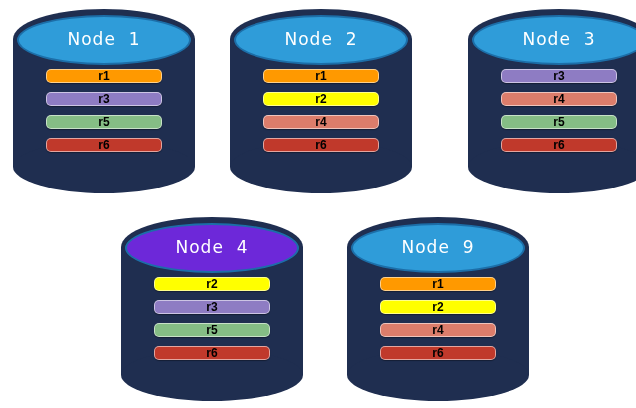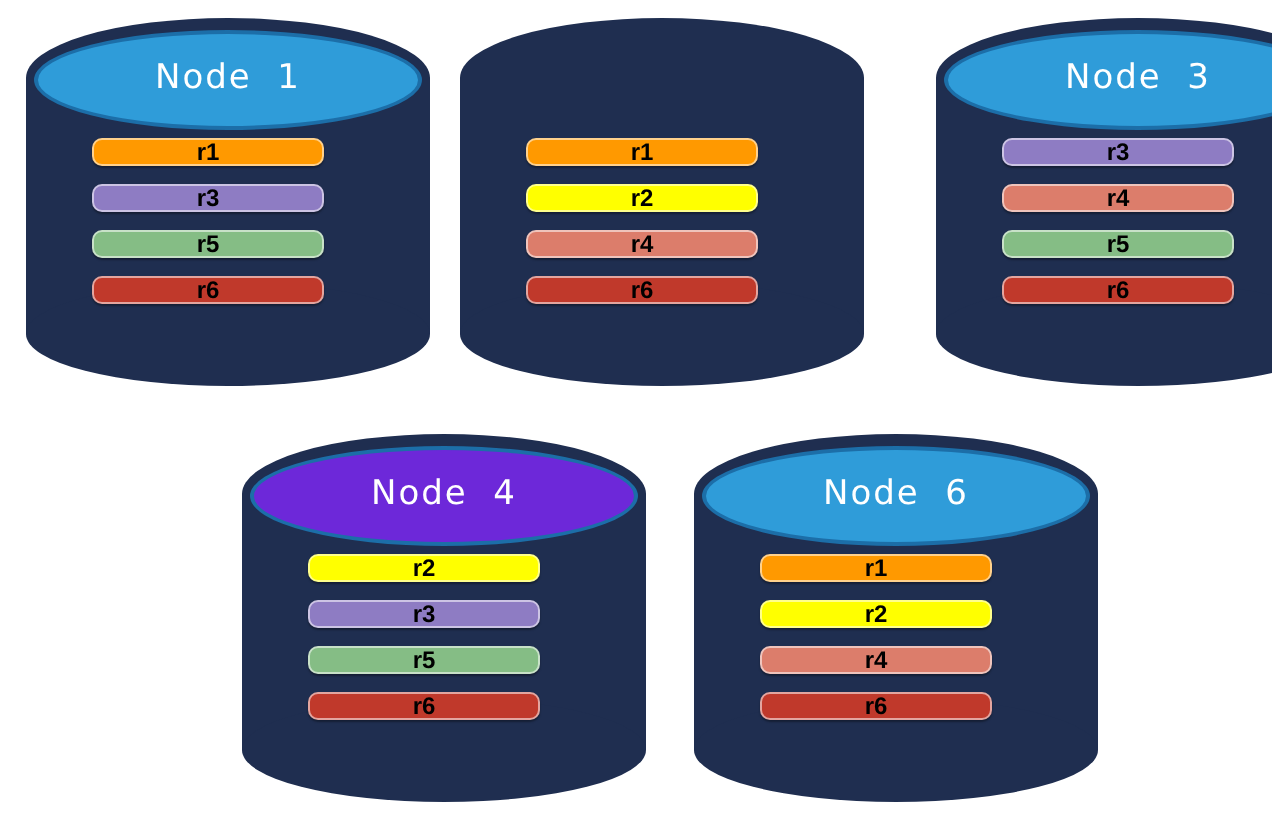--- a/index.html
+++ b/index.html
@@ -5,21 +5,21 @@
   html,body { margin:0; padding:0; }
   body {
     width:636px; height:408px;
     background:#ffffff;
     font-family:"Liberation Sans", sans-serif;
     position:relative;
     overflow:hidden;
   }
   .canvas { position:absolute; inset:0; }
 
-  .node { position:absolute; width:182px; height:184px;padding-left:20px; }
+  .node { position:absolute; width:182px; height:184px; }
 
   
   .cyl-top-back {
     position:absolute; left:0; right:0; top:0; height:60px;
     border-radius:50%;
   }
   
   .cyl-body {
     position:absolute; left:0; right:0; top:30px; bottom:26px;
   }
@@ -90,20 +90,23 @@
       <div class="bar" style="background-color: rgb(192, 57, 43);">
           <span>r6</span>
         </div>
     </div>
   </div>
 
   <div class="node" style="left:230px; top:9px;">
     <div class="cyl-top-back" style="background-color: rgb(31, 46, 80);"></div>
     <div class="cyl-body" style="background-color: rgb(31, 46, 80);"></div>
     <div class="cyl-bottom" style="background-color: rgb(31, 46, 80);"></div>
+    <div class="cyl-lid" style="background-color: rgb(47, 156, 217); border-color: rgb(28, 110, 168);">
+      <span class="node-title">Node  2</span>
+    </div>
     <div class="bars">
       <div class="bar" style="background-color: rgb(255, 153, 0);">
           <span>r1</span>
         </div>
       <div class="bar" style="background-color: rgb(255, 255, 0);">
           <span>r2</span>
         </div>
       <div class="bar" style="background-color: rgb(220, 125, 107);">
           <span>r4</span>
         </div>
@@ -157,21 +160,21 @@
           <span>r6</span>
         </div>
     </div>
   </div>
 
   <div class="node" style="left:347px; top:217px;">
     <div class="cyl-top-back" style="background-color: rgb(31, 46, 80);"></div>
     <div class="cyl-body" style="background-color: rgb(31, 46, 80);"></div>
     <div class="cyl-bottom" style="background-color: rgb(31, 46, 80);"></div>
     <div class="cyl-lid" style="background-color: rgb(47, 156, 217); border-color: rgb(28, 110, 168);">
-      <span class="node-title">Node  6</span>
+      <span class="node-title">Node  9</span>
     </div>
     <div class="bars">
       <div class="bar" style="background-color: rgb(255, 153, 0);">
           <span>r1</span>
         </div>
       <div class="bar" style="background-color: rgb(255, 255, 0);">
           <span>r2</span>
         </div>
       <div class="bar" style="background-color: rgb(220, 125, 107);">
           <span>r4</span>

